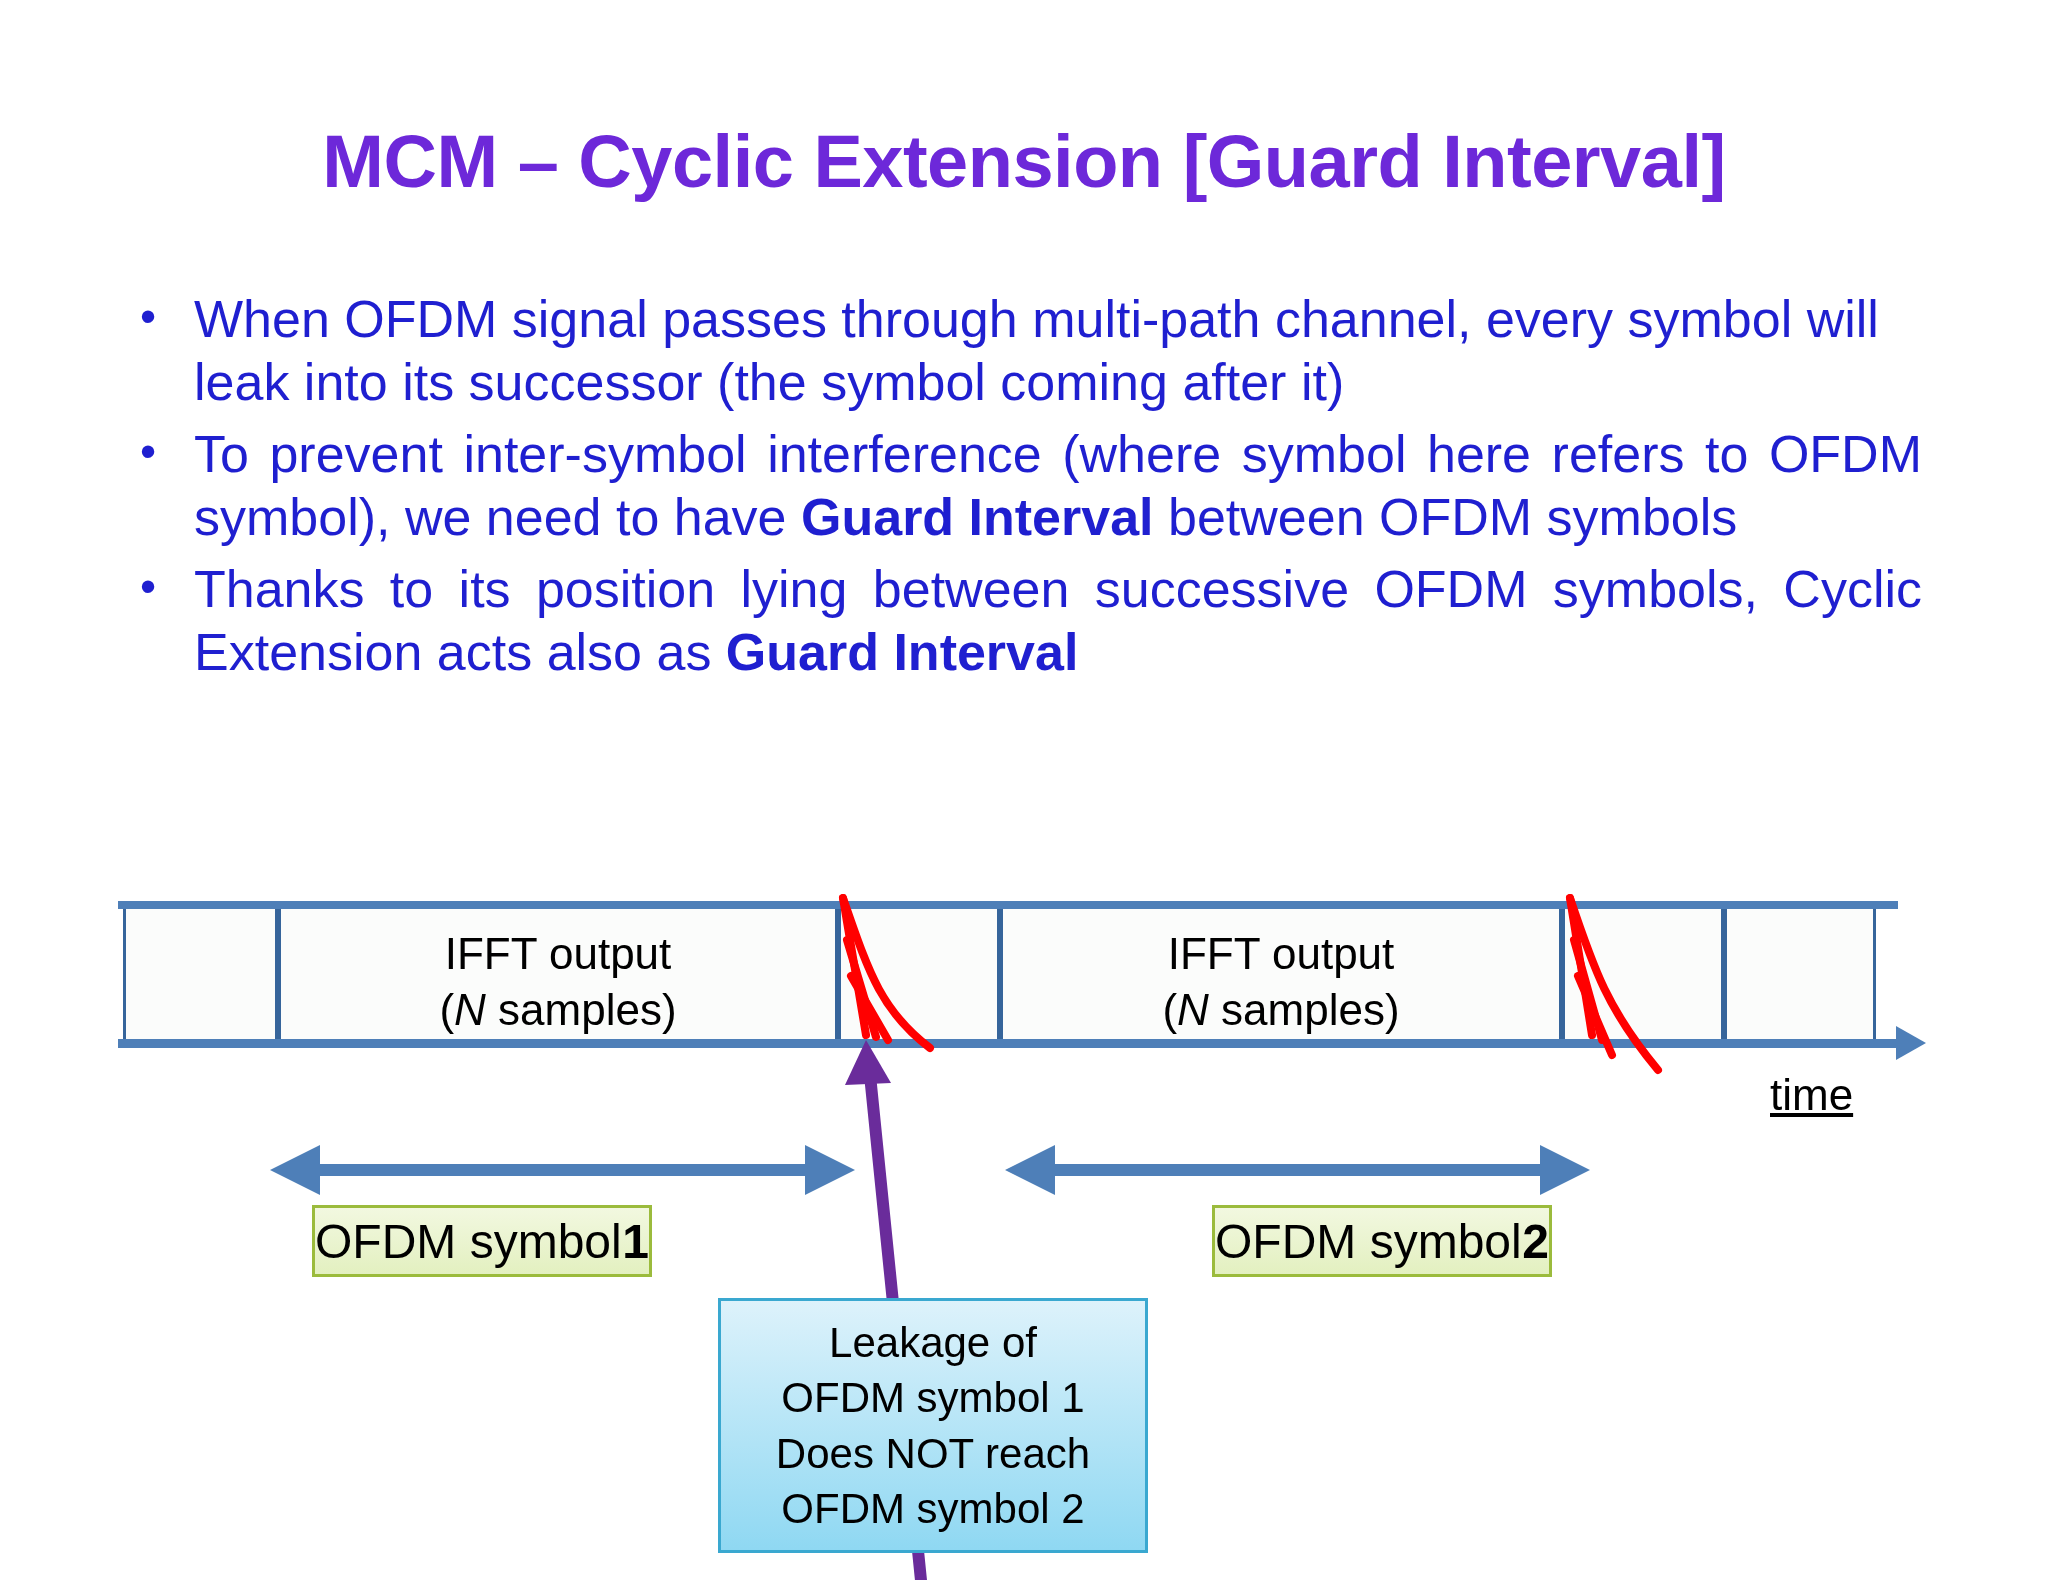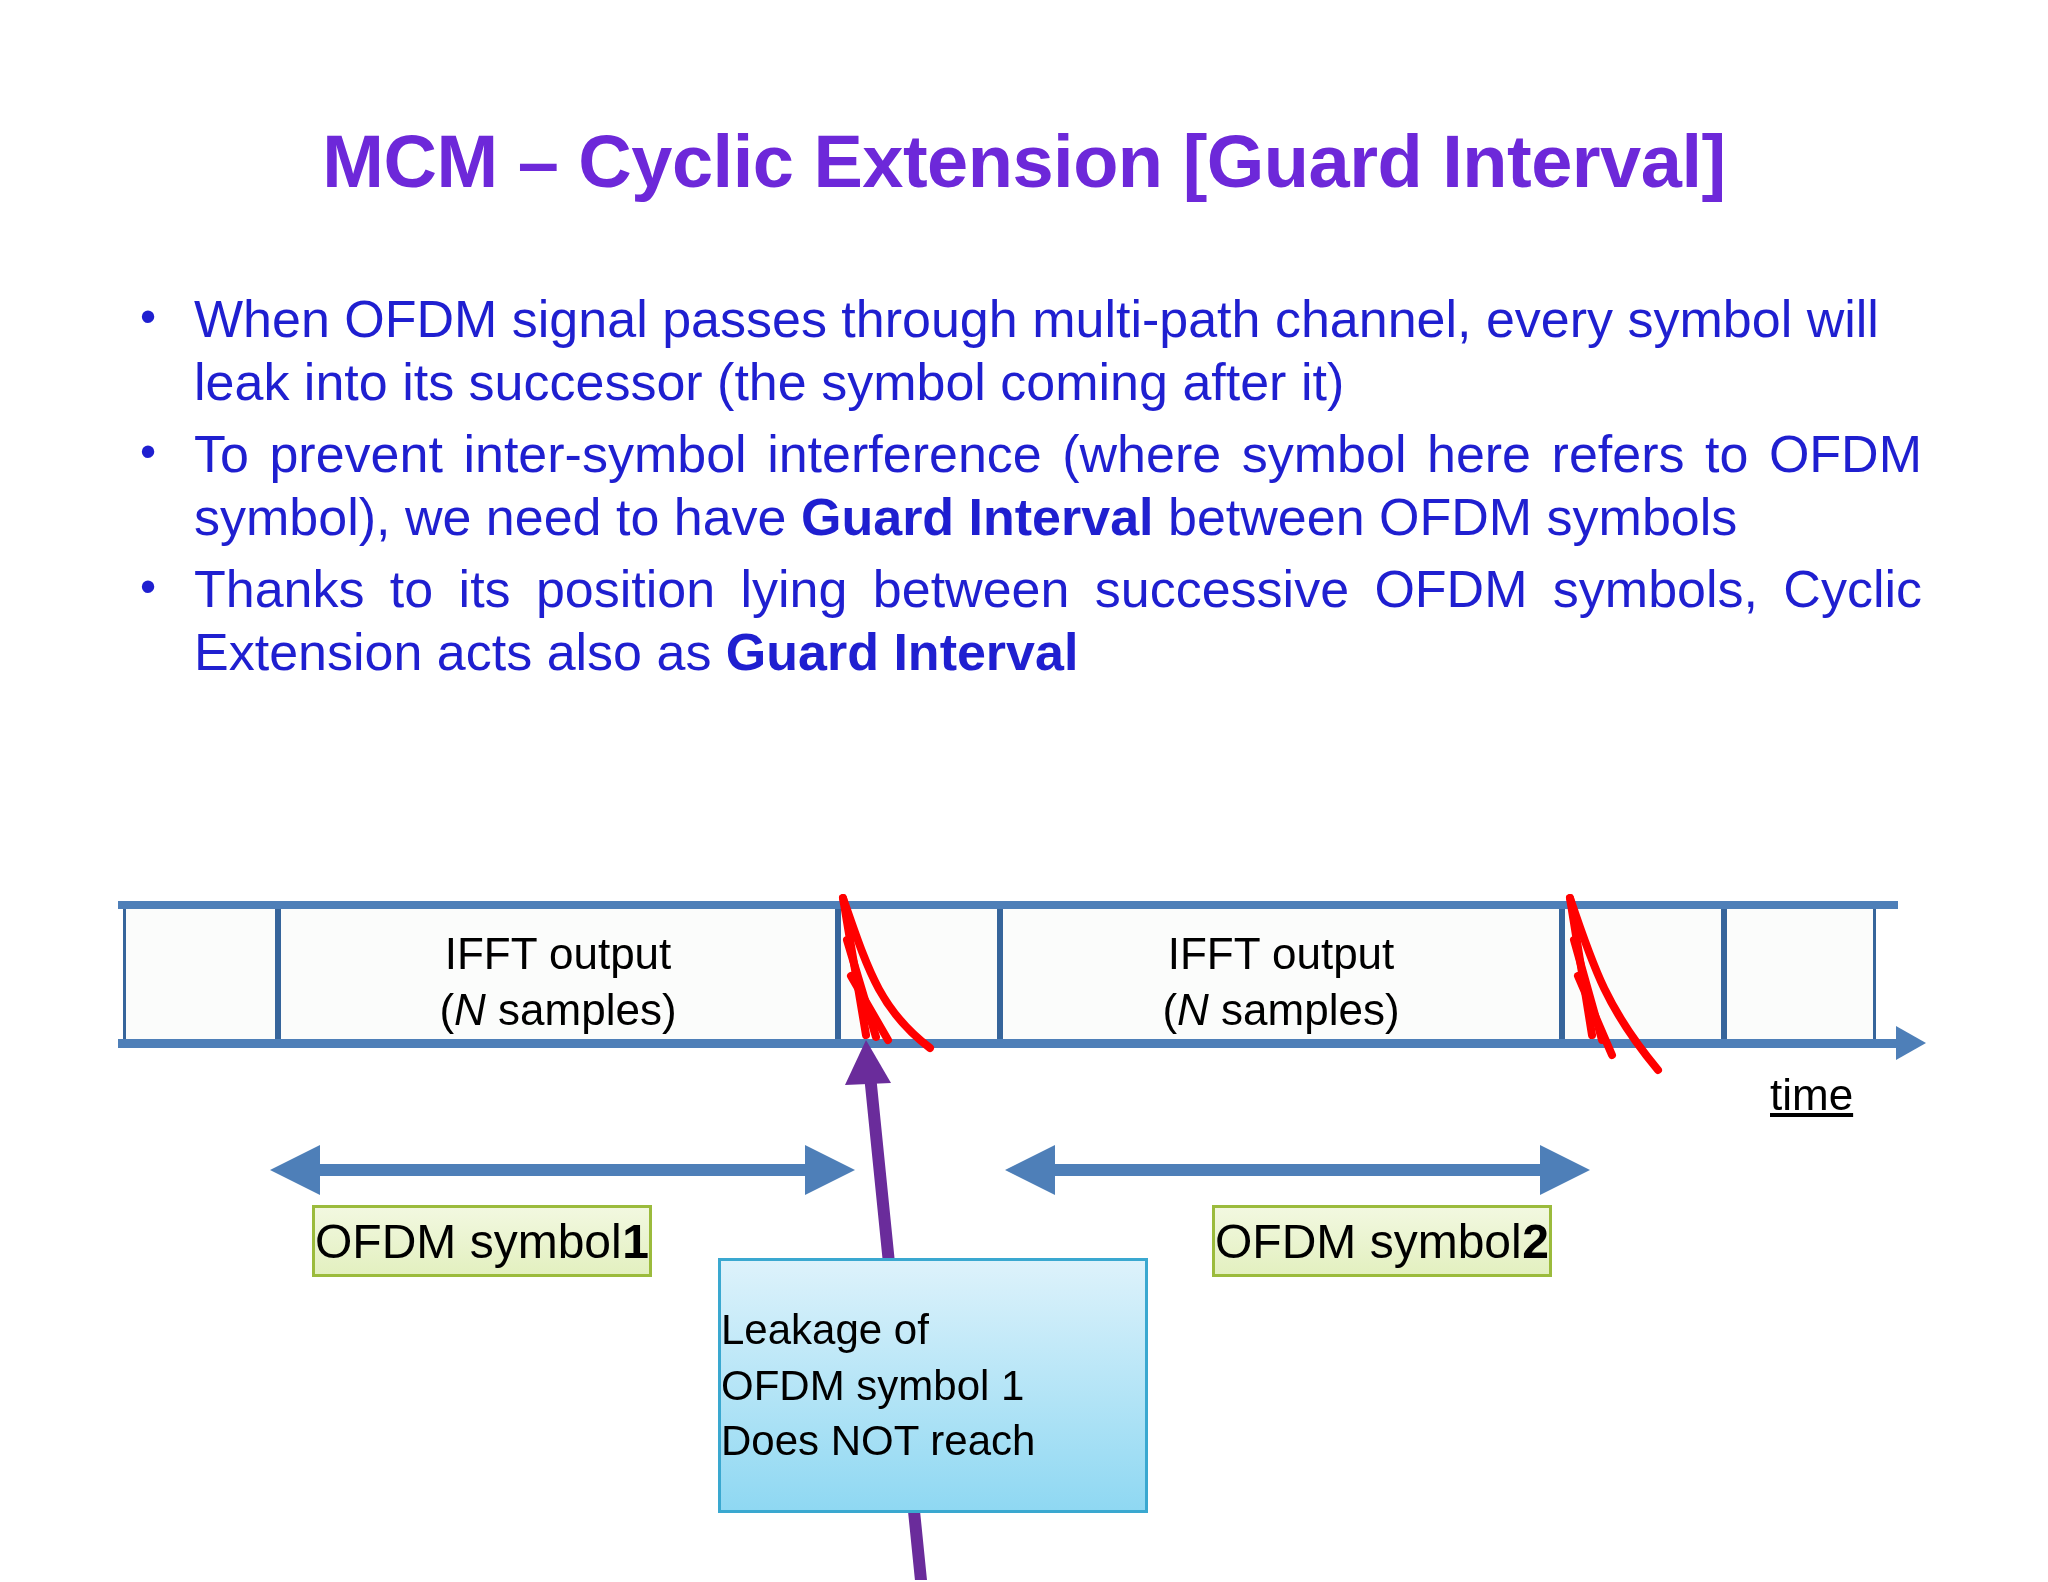--- a/index.html
+++ b/index.html
@@ -124,26 +124,27 @@
   }
   .sym-badge b { font-weight: bold; }
 
   #leakage-box {
     position: absolute;
     background: linear-gradient(to bottom, #DDF2FB 0%, #8FD8F2 100%);
     border: 3px solid #3AA8D0;
     box-sizing: border-box;
     display: flex;
     flex-direction: column;
-    align-items: flex-start;
+    align-items: center;
     justify-content: center;
     color: #000000;
     font-size: 42px;
     line-height: 1.32;
     font-family: "Liberation Sans", sans-serif;
+    margin-top: 40px;
   }
 
   svg.overlay {
     position: absolute;
     left: 0; top: 0;
     width: 2048px;
     height: 700px;
     pointer-events: none;
   }
 </style>
@@ -243,15 +244,16 @@
 
   <div class="sym-badge" style="left:1212px; top:325px; width:340px; height:72px;">
     <span>OFDM symbol  </span>
       <b>2</b>
   </div>
 
   <div id="leakage-box" style="left:718px; top:378px; width:430px; height:255px;">
     <div>Leakage of</div>
     <div>OFDM symbol 1</div>
     <div>Does NOT reach</div>
+    <div>OFDM symbol 2</div>
   </div>
 
 </div>
 
 </body></html>

